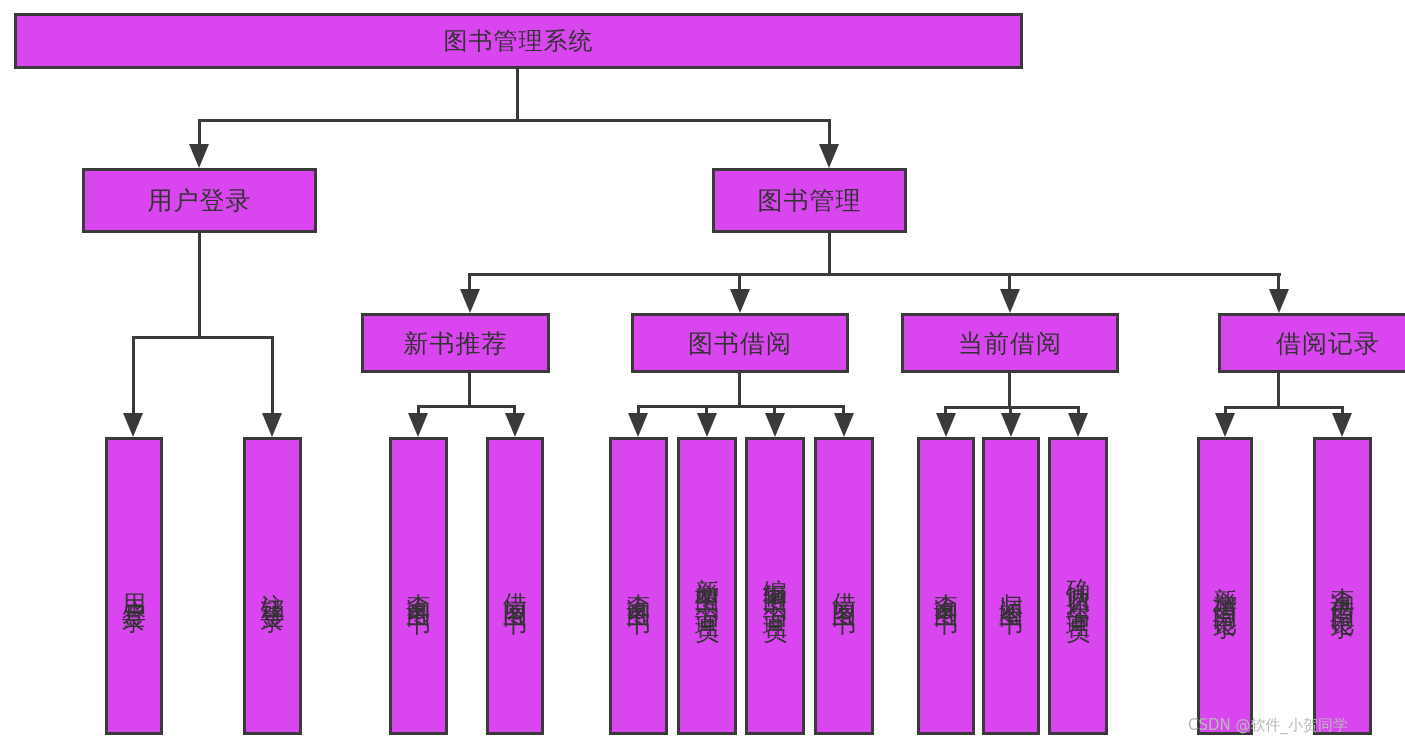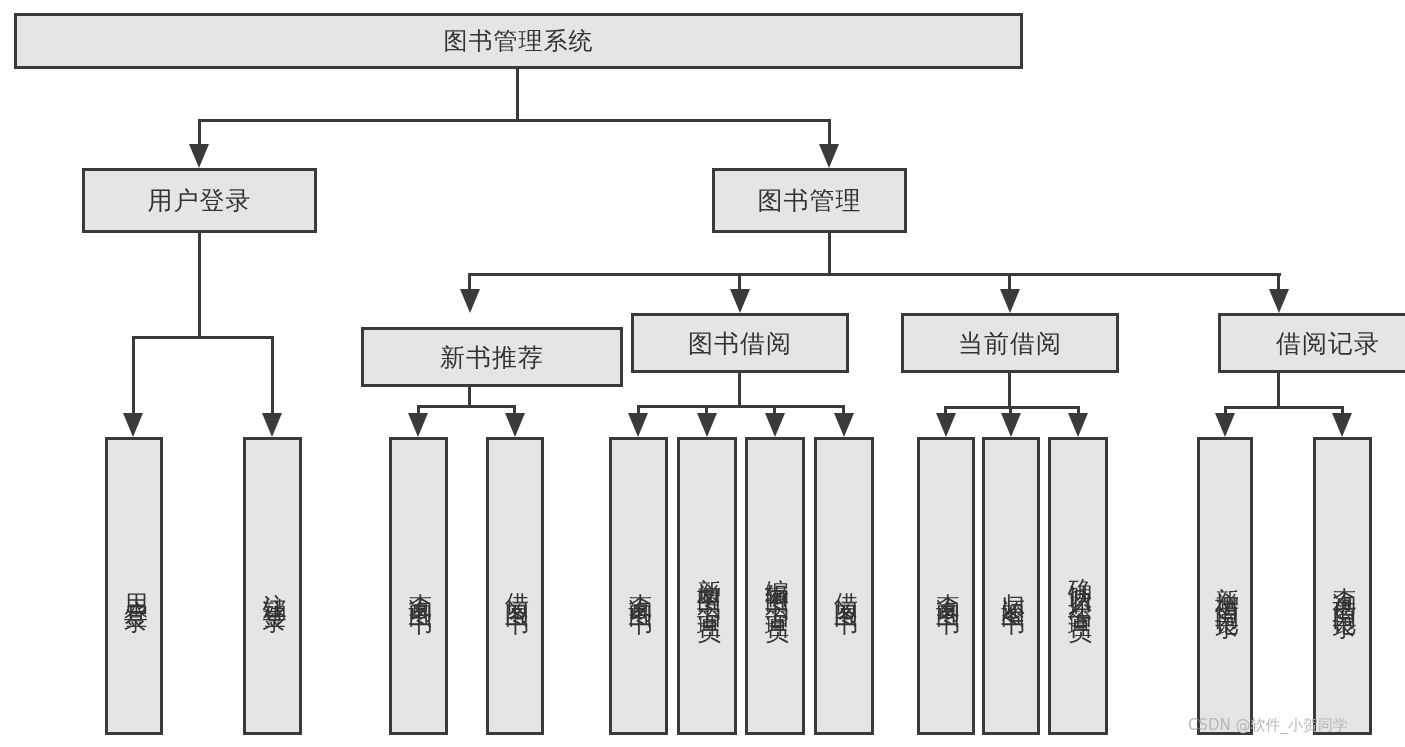--- a/index.html
+++ b/index.html
@@ -11,28 +11,27 @@
     position: relative;
     width: 1405px;
     height: 747px;
     background: #ffffff;
     font-family: "DejaVu Sans", "Liberation Sans", sans-serif;
     overflow: hidden;
   }
   .box {
     position: absolute;
     box-sizing: border-box;
-    background: #e5e5e5;
+    background: #d946ef;
     border: 3px solid #3a3a3a;
     color: #333333;
     display: flex;
     align-items: center;
     justify-content: center;
     z-index: 2;
-    font-family: Liberation Mono, monospace;
   }
   .box.h-label {
     font-size: 25px;
     letter-spacing: 1px;
     white-space: nowrap;
   }
   .box.root-label {
     font-size: 24px;
     letter-spacing: 1px;
   }
@@ -95,21 +94,21 @@
   <div class="line" style="left:468px; top:273px; width:813px; height:3px;"></div>
   <div class="line" style="left:468px; top:273px; width:3px; height:16px;"></div>
   <div class="arrowhead" style="left:460px; top:289px;"></div>
   <div class="line" style="left:738px; top:273px; width:3px; height:16px;"></div>
   <div class="arrowhead" style="left:730px; top:289px;"></div>
   <div class="line" style="left:1008px; top:273px; width:3px; height:16px;"></div>
   <div class="arrowhead" style="left:1000px; top:289px;"></div>
   <div class="line" style="left:1277px; top:273px; width:3px; height:16px;"></div>
   <div class="arrowhead" style="left:1269px; top:289px;"></div>
 
-  <div class="box h-label" style="left:361px; top:313px; width:262px; height:60px;margin-top:14px;">新书推荐</div>
+  <div class="box h-label" style="left:361px; top:313px; width:189px; height:60px;">新书推荐</div>
   <div class="box h-label" style="left:901px; top:313px; width:218px; height:60px;">当前借阅</div>
   <div class="box h-label" style="left:631px; top:313px; width:218px; height:60px;">图书借阅</div>
   <div class="box h-label" style="left:1170px; top:313px; width:220px; height:60px;margin-left:48px;">借阅记录</div>
 
   <div class="line" style="left:468px; top:373px; width:3px; height:32px;"></div>
   <div class="line" style="left:417px; top:405px; width:99px; height:3px;"></div>
   <div class="line" style="left:417px; top:405px; width:3px; height:9px;"></div>
   <div class="arrowhead" style="left:408px; top:413px;"></div>
   <div class="line" style="left:513px; top:405px; width:3px; height:9px;"></div>
   <div class="arrowhead" style="left:505px; top:413px;"></div>

